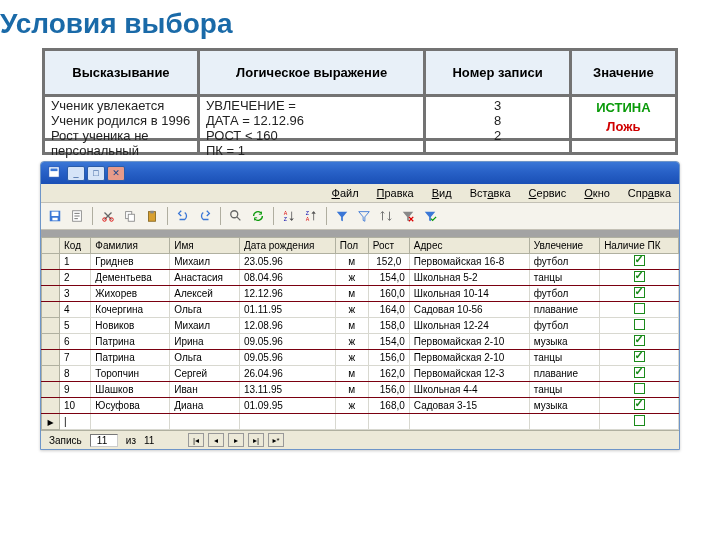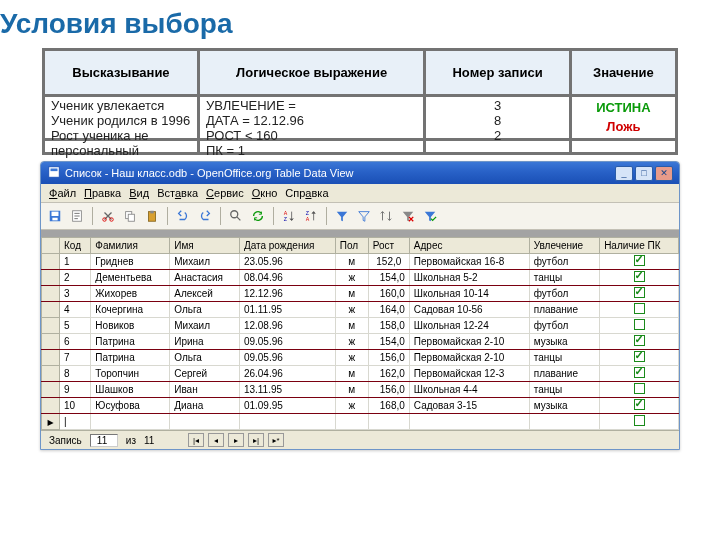--- a/index.html
+++ b/index.html
@@ -18,21 +18,21 @@
   .ov-red { color: #d00000; font-weight: bold; }
   .ov-center { text-align: center; }
   
   
   .app-win { margin: 0 40px; border: 1px solid #6e95c8; border-radius: 4px 4px 0 0; overflow: hidden; background: #ece9d8; box-shadow: 0 1px 3px rgba(0,0,0,0.2); }
   
   .titlebar { background: linear-gradient(180deg,#3b77d6 0%,#2861c7 45%,#1a4fb5 100%); color: #fff; padding: 3px 6px; font-size: 11px; display: flex; align-items: center; height: 22px; }
   .titlebar-text { flex: 1; }
   .win-btn { width: 18px; height: 15px; background: #d6e4f8; border: 1px solid #2a5ca8; border-radius: 2px; margin-left: 2px; font-size: 9px; display: flex; align-items: center; justify-content: center; color: #16438a; }
   
-  .menubar { background: #ece9d8; padding: 2px 4px; font-size: 11px; display: flex; gap: 0; border-bottom: 1px solid #c3c0b5; }
+  .menubar { background: #ece9d8; padding: 2px 4px; font-size: 11px; display: flex; gap: 10px; border-bottom: 1px solid #c3c0b5; justify-content: flex-end; }
   .menubar span { padding: 1px 4px; }
   .menubar span u { text-decoration: underline; }
   
   .toolbar { background: #f5f3ec; padding: 3px 4px; display: flex; align-items: center; gap: 2px; border-bottom: 1px solid #c3c0b5; }
   .tb-btn { width: 20px; height: 20px; display: flex; align-items: center; justify-content: center; border: 1px solid transparent; border-radius: 2px; }
   .tb-btn svg { width: 14px; height: 14px; }
   .tb-sep { width: 1px; height: 18px; background: #b0aea0; margin: 0 3px; }
   
   .grid-wrap { background: #fff; border-top: 7px solid #a3a3a3; }
   .grid { border-collapse: collapse; width: 100%; font-size: 10px; }
@@ -110,21 +110,20 @@
 
 <div class="app-win">
 
   <div class="titlebar">
     <span style="margin-right:4px">
       <svg viewBox="0 0 16 16" width="14" height="14">
           <rect x="2" y="2" width="12" height="12" fill="#fff" stroke="#1a4fb5"></rect>
           <rect x="4" y="4" width="8" height="3" fill="#3b77d6"></rect>
         </svg>
     </span>
-    <span class="titlebar-text">Список - Наш класс.odb - OpenOffice.org Table Data View</span>
     <span class="win-btn">_</span>
     <span class="win-btn">□</span>
     <span class="win-btn" style="background:#e89b8a">✕</span>
   </div>
 
   <div class="menubar">
     <span><u>Ф</u>айл</span>
     <span><u>П</u>равка</span>
     <span><u>В</u>ид</span>
     <span>Вст<u>а</u>вка</span>

